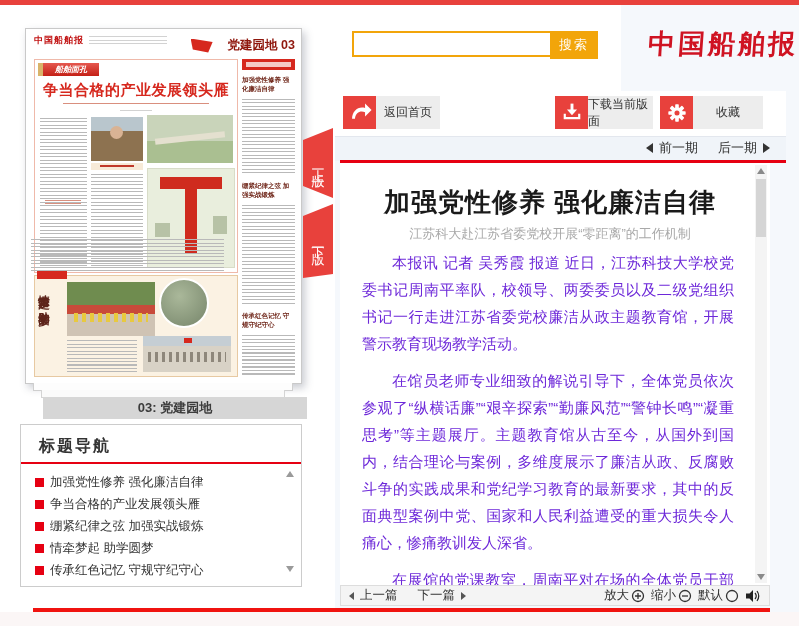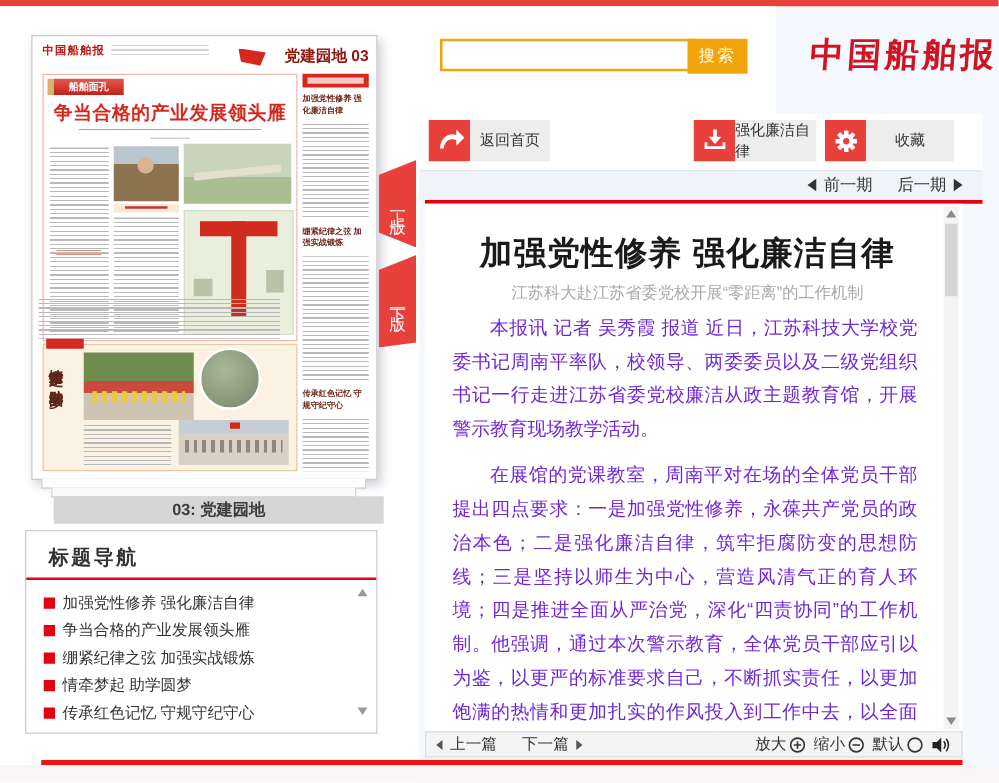--- a/index.html
+++ b/index.html
@@ -34,21 +34,21 @@
                    font-family:"DejaVu Serif",serif;}
   .np-masthead .mh-date{width:78px;height:9px;}
   .np-banner{right:6px;top:8px;display:flex;align-items:center;gap:15px;}
   .banner-flag{width:22px;height:14px;background:#d6281e;clip-path:polygon(0 0,100% 25%,80% 100%,10% 78%);}
   .banner-text{font-size:12.5px;font-weight:bold;color:#8f170d;}
 
   .np-main{left:8px;top:30px;width:202px;height:212px;border:1px solid #efb9aa;background:#fff;}
   .np-badge-wrap{left:3px;top:3px;display:flex;}
   .np-badge-gold{width:5px;height:13px;background:#d9b36a;}
   .np-badge{min-width:50px;height:13px;background:linear-gradient(#e5584f,#c42016);color:#fff;
-            font-size:8px;font-weight:bold;text-align:center;line-height:13px;padding:0 3px;}
+            font-size:8px;font-style:italic;font-weight:bold;text-align:center;line-height:13px;padding:0 3px;}
   .np-headline{left:0;right:0;top:21px;text-align:center;color:#d6281e;font-weight:bold;font-size:15px;
                letter-spacing:.5px;font-family:"Liberation Serif",serif;}
   .np-subline{left:28px;top:43px;width:146px;height:3px;}
   .np-byline{left:85px;top:50px;width:32px;height:3px;}
   .np-colA{left:5px;top:58px;width:47px;height:148px;}
   .np-colA-sub{left:10px;top:140px;width:36px;height:4px;}
   .photo-man{left:56px;top:57px;width:52px;height:44px;background:linear-gradient(180deg,#b9c6cd 0 32%,#8d7250 32% 100%);overflow:hidden;}
   .photo-man .head{position:absolute;left:19px;top:9px;width:13px;height:13px;border-radius:50%;background:#d9b394;}
   .photo-air{left:112px;top:55px;width:86px;height:48px;background:linear-gradient(180deg,#c9d4ba 0 55%,#aabf91 55% 100%);overflow:hidden;}
   .photo-air .rd{position:absolute;left:8px;top:20px;width:70px;height:6px;background:#e4e0cf;transform:rotate(-6deg);}
@@ -290,21 +290,21 @@
     <span class="tb-label">返回首页</span>
   </div>
   <div class="abs tb-group g3">
     <span class="tb-icon">
       <svg width="26" height="26" viewBox="0 0 36 36">
           <rect x="16" y="5" width="4" height="9" fill="#fff"></rect>
           <polygon points="11,13 25,13 18,21" fill="#fff"></polygon>
           <path d="M8 19 v6 h20 v-6" stroke="#fff" stroke-width="3" fill="none"></path>
         </svg>
     </span>
-    <span class="tb-label">强化廉洁自律</span>
+    <span class="tb-label">下载当前版面</span>
   </div>
   <div class="abs tb-group g4">
     <span class="tb-icon">
       <svg width="26" height="26" viewBox="0 0 36 36">
           <g fill="#fff">
             <rect x="15.5" y="6" width="5" height="24" rx="1"></rect>
             <rect x="15.5" y="6" width="5" height="24" rx="1" transform="rotate(45 18 18)"></rect>
             <rect x="15.5" y="6" width="5" height="24" rx="1" transform="rotate(90 18 18)"></rect>
             <rect x="15.5" y="6" width="5" height="24" rx="1" transform="rotate(135 18 18)"></rect>
             <circle cx="18" cy="18" r="8"></circle>
@@ -323,20 +323,21 @@
     <span class="tri-r"></span>
   </div>
 
   <div class="abs red-sep"></div>
 
   <div class="abs article">
     <div class="a-title">加强党性修养 强化廉洁自律</div>
     <div class="a-sub">江苏科大赴江苏省委党校开展“零距离”的工作机制</div>
     <div class="a-body">
       <p>本报讯 记者 吴秀霞 报道 近日，江苏科技大学校党委书记周南平率队，校领导、两委委员以及二级党组织书记一行走进江苏省委党校廉洁从政主题教育馆，开展警示教育现场教学活动。</p>
+      <p>在馆员老师专业细致的解说引导下，全体党员依次参观了“纵横话廉”“艰辛探索”“勤廉风范”“警钟长鸣”“凝重思考”等主题展厅。主题教育馆从古至今，从国外到国内，结合理论与案例，多维度展示了廉洁从政、反腐败斗争的实践成果和党纪学习教育的最新要求，其中的反面典型案例中党、国家和人民利益遭受的重大损失令人痛心，惨痛教训发人深省。</p>
       <p>在展馆的党课教室，周南平对在场的全体党员干部提出四点要求：一是加强党性修养，永葆共产党员的政治本色；二是强化廉洁自律，筑牢拒腐防变的思想防线；三是坚持以师生为中心，营造风清气正的育人环境；四是推进全面从严治党，深化“四责协同”的工作机制。他强调，通过本次警示教育，全体党员干部应引以为鉴，以更严的标准要求自己，不断抓实责任，以更加饱满的热情和更加扎实的作风投入到工作中去，以全面从严治党新成效推动学校事业迈向高质量发展新阶段，共同为推动学校建成特色鲜明的国际知名高水平大学努力奋斗。</p>
 
     </div>
     <div class="scrollbar">
       <span class="sb-up"></span>
       <span class="sb-thumb"></span>
       <span class="sb-down"></span>
     </div>
   </div>
 

